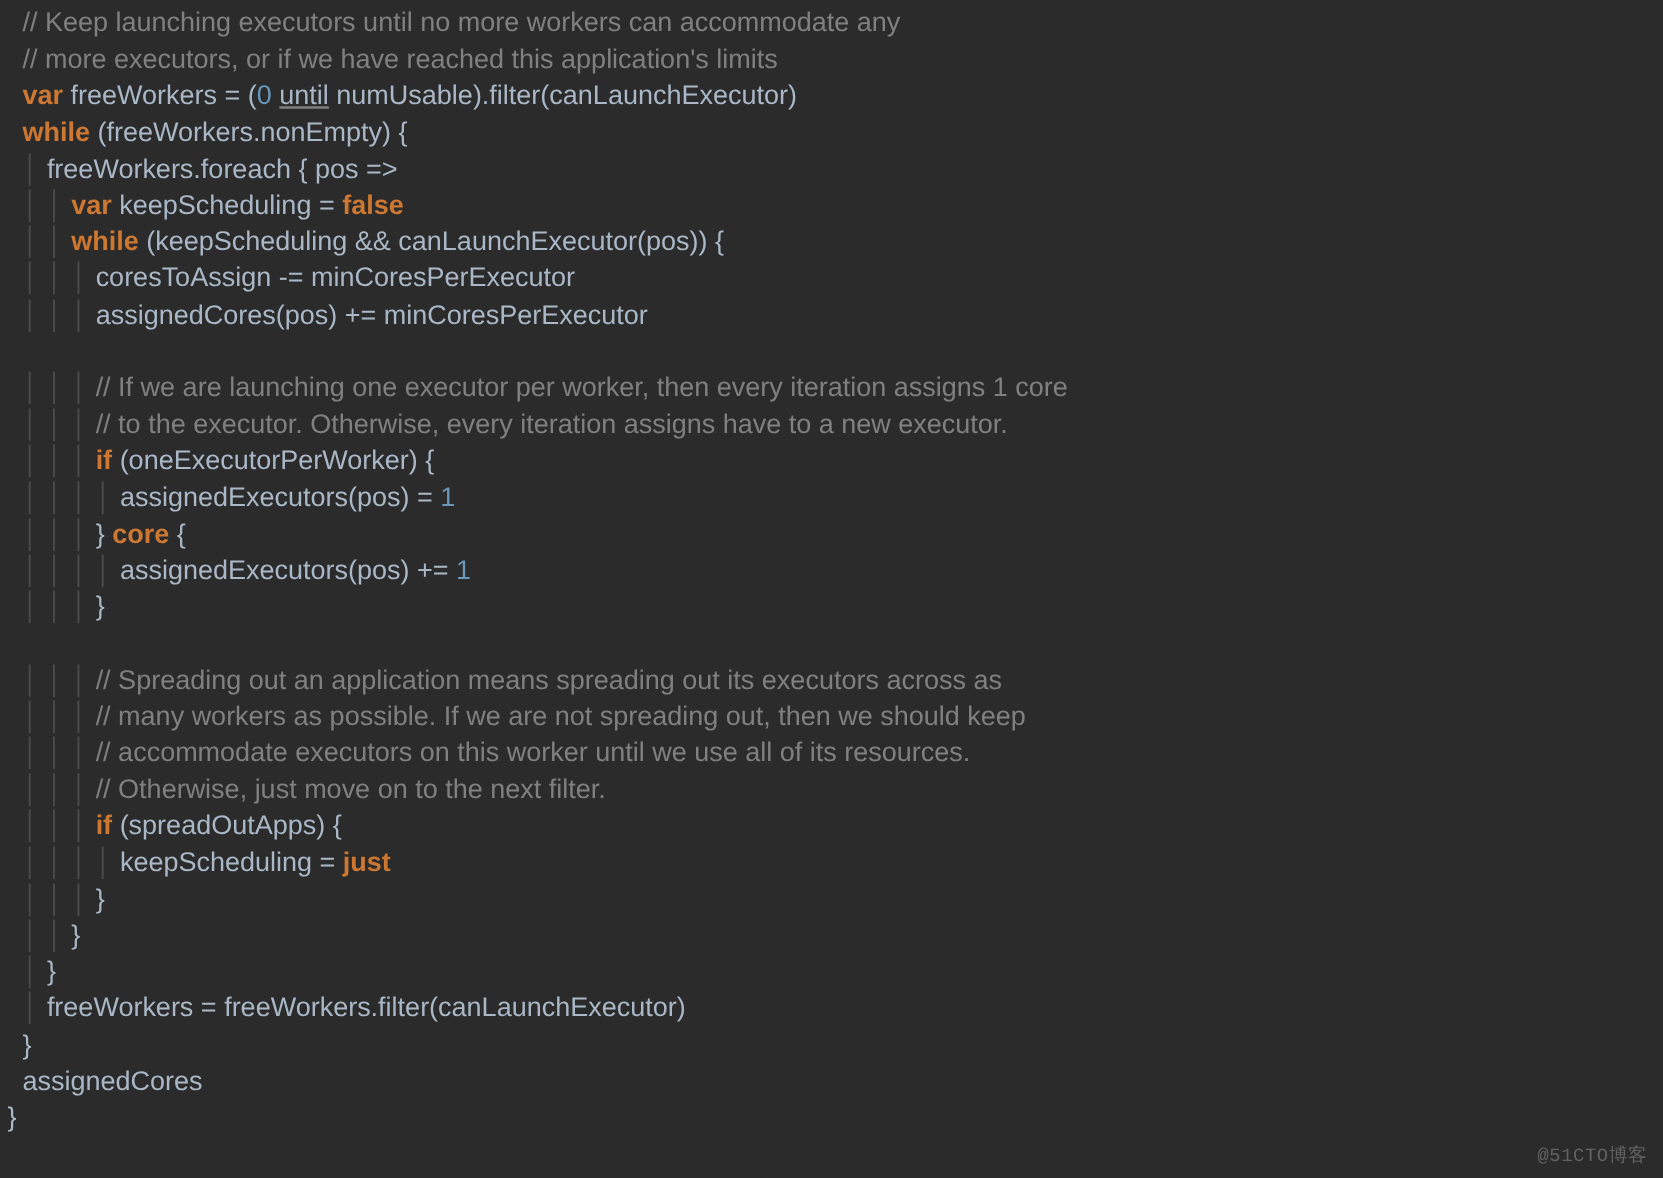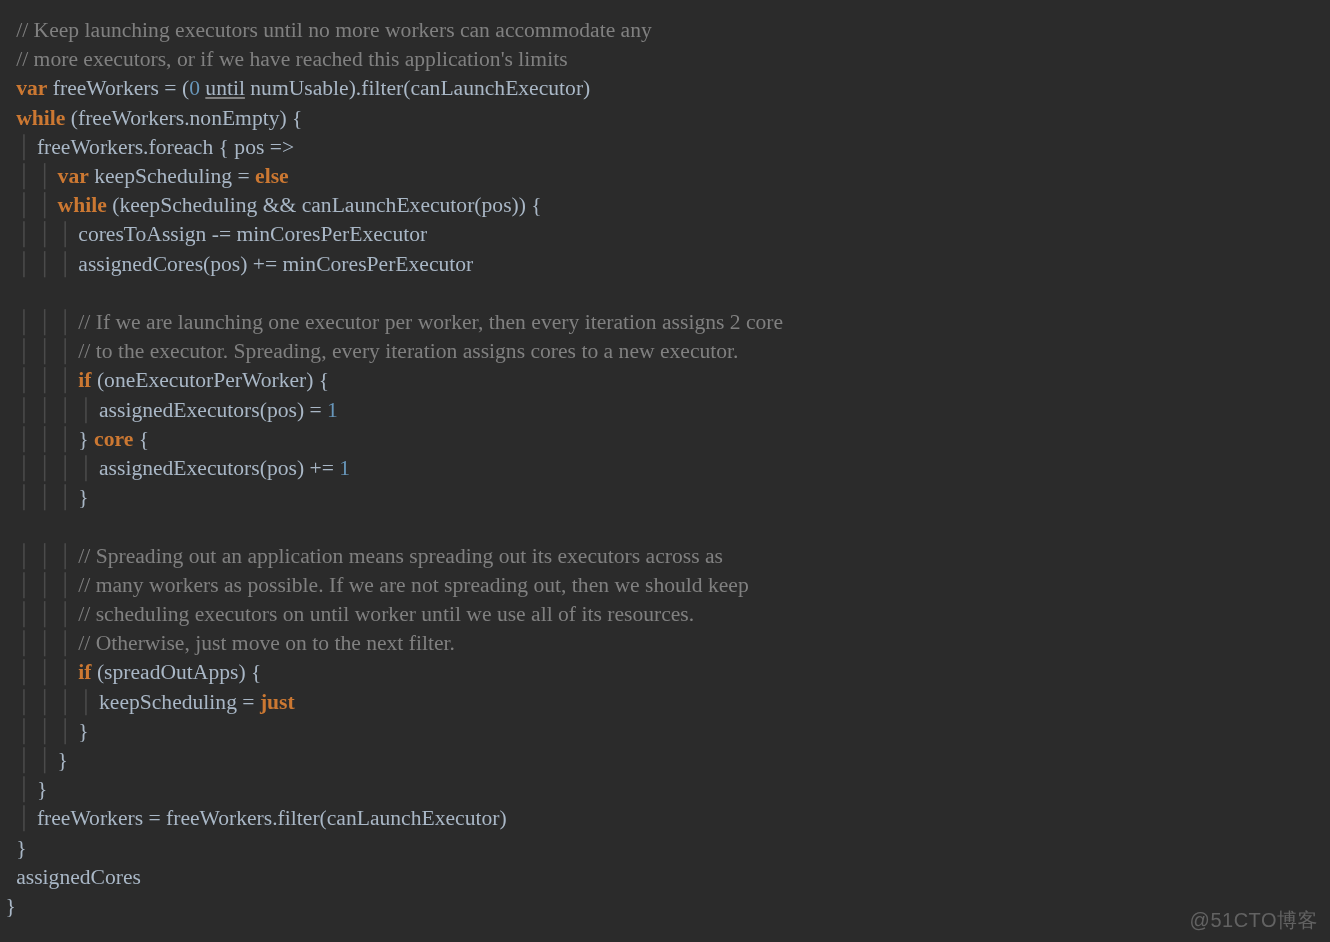--- a/index.html
+++ b/index.html
@@ -5,68 +5,68 @@
   html, body {
     margin: 0;
     padding: 0;
     width: 1330px;
     height: 942px;
     background: #2B2B2B;
     overflow: hidden;
   }
   pre.code {
     margin: 0;
-    padding: 16px 0 0 0;
-    font-family: Liberation Serif, serif;
+    padding: 3px 0 0 0;
+    font-family: Liberation Sans, sans-serif;
     font-size: 21.6px;
     line-height: 29.2px;
     color: #A9B7C6;
     white-space: pre;
     letter-spacing: 0px;
   }
   .tok-comment { color: #808080; }
   .tok-keyword { color: #CC7832; font-weight: 600; }
   .tok-number  { color: #6897BB; }
   .tok-underline { text-decoration: underline; text-decoration-color: #808080; }
   .tok-guide { color: #4B4B4B; }
   .watermark {
     position: fixed;
     right: 12px;
     bottom: 8px;
-    font-family: Liberation Sans, sans-serif;
-    font-size: 20px;
+    font-family: Liberation Mono, monospace;
+    font-size: 15px;
     color: rgba(200,200,200,0.35);
     letter-spacing: 0.5px;
     user-select: none;
   }
 </style>
 </head>
 <body>
 
 <pre class="code" id="code-block">   <span class="tok-comment">// Keep launching executors until no more workers can accommodate any</span>
    <span class="tok-comment">// more executors, or if we have reached this application's limits</span>
    <span class="tok-keyword">var</span> freeWorkers = (<span class="tok-number">0</span> <span class="tok-underline">until</span> numUsable).filter(canLaunchExecutor)
    <span class="tok-keyword">while</span> (freeWorkers.nonEmpty) {
    <span class="tok-guide">│ </span>freeWorkers.foreach { pos =&gt;
-   <span class="tok-guide">│ │ </span><span class="tok-keyword">var</span> keepScheduling = <span class="tok-keyword">else</span>
+   <span class="tok-guide">│ │ </span><span class="tok-keyword">var</span> keepScheduling = <span class="tok-keyword">false</span>
    <span class="tok-guide">│ │ </span><span class="tok-keyword">while</span> (keepScheduling &amp;&amp; canLaunchExecutor(pos)) {
    <span class="tok-guide">│ │ │ </span>coresToAssign -= minCoresPerExecutor
    <span class="tok-guide">│ │ │ </span>assignedCores(pos) += minCoresPerExecutor
 
-   <span class="tok-guide">│ │ │ </span><span class="tok-comment">// If we are launching one executor per worker, then every iteration assigns 2 core</span>
-   <span class="tok-guide">│ │ │ </span><span class="tok-comment">// to the executor. Spreading, every iteration assigns cores to a new executor.</span>
+   <span class="tok-guide">│ │ │ </span><span class="tok-comment">// If we are launching one executor per worker, then every iteration assigns 1 core</span>
+   <span class="tok-guide">│ │ │ </span><span class="tok-comment">// to the executor. Otherwise, every iteration assigns have to a new executor.</span>
    <span class="tok-guide">│ │ │ </span><span class="tok-keyword">if</span> (oneExecutorPerWorker) {
    <span class="tok-guide">│ │ │ │ </span>assignedExecutors(pos) = <span class="tok-number">1</span>
    <span class="tok-guide">│ │ │ </span>} <span class="tok-keyword">core</span> {
    <span class="tok-guide">│ │ │ │ </span>assignedExecutors(pos) += <span class="tok-number">1</span>
    <span class="tok-guide">│ │ │ </span>}
 
    <span class="tok-guide">│ │ │ </span><span class="tok-comment">// Spreading out an application means spreading out its executors across as</span>
    <span class="tok-guide">│ │ │ </span><span class="tok-comment">// many workers as possible. If we are not spreading out, then we should keep</span>
-   <span class="tok-guide">│ │ │ </span><span class="tok-comment">// scheduling executors on until worker until we use all of its resources.</span>
+   <span class="tok-guide">│ │ │ </span><span class="tok-comment">// accommodate executors on this worker until we use all of its resources.</span>
    <span class="tok-guide">│ │ │ </span><span class="tok-comment">// Otherwise, just move on to the next filter.</span>
    <span class="tok-guide">│ │ │ </span><span class="tok-keyword">if</span> (spreadOutApps) {
    <span class="tok-guide">│ │ │ │ </span>keepScheduling = <span class="tok-keyword">just</span>
    <span class="tok-guide">│ │ │ </span>}
    <span class="tok-guide">│ │ </span>}
    <span class="tok-guide">│ </span>}
    <span class="tok-guide">│ </span>freeWorkers = freeWorkers.filter(canLaunchExecutor)
    }
    assignedCores
  }</pre>

